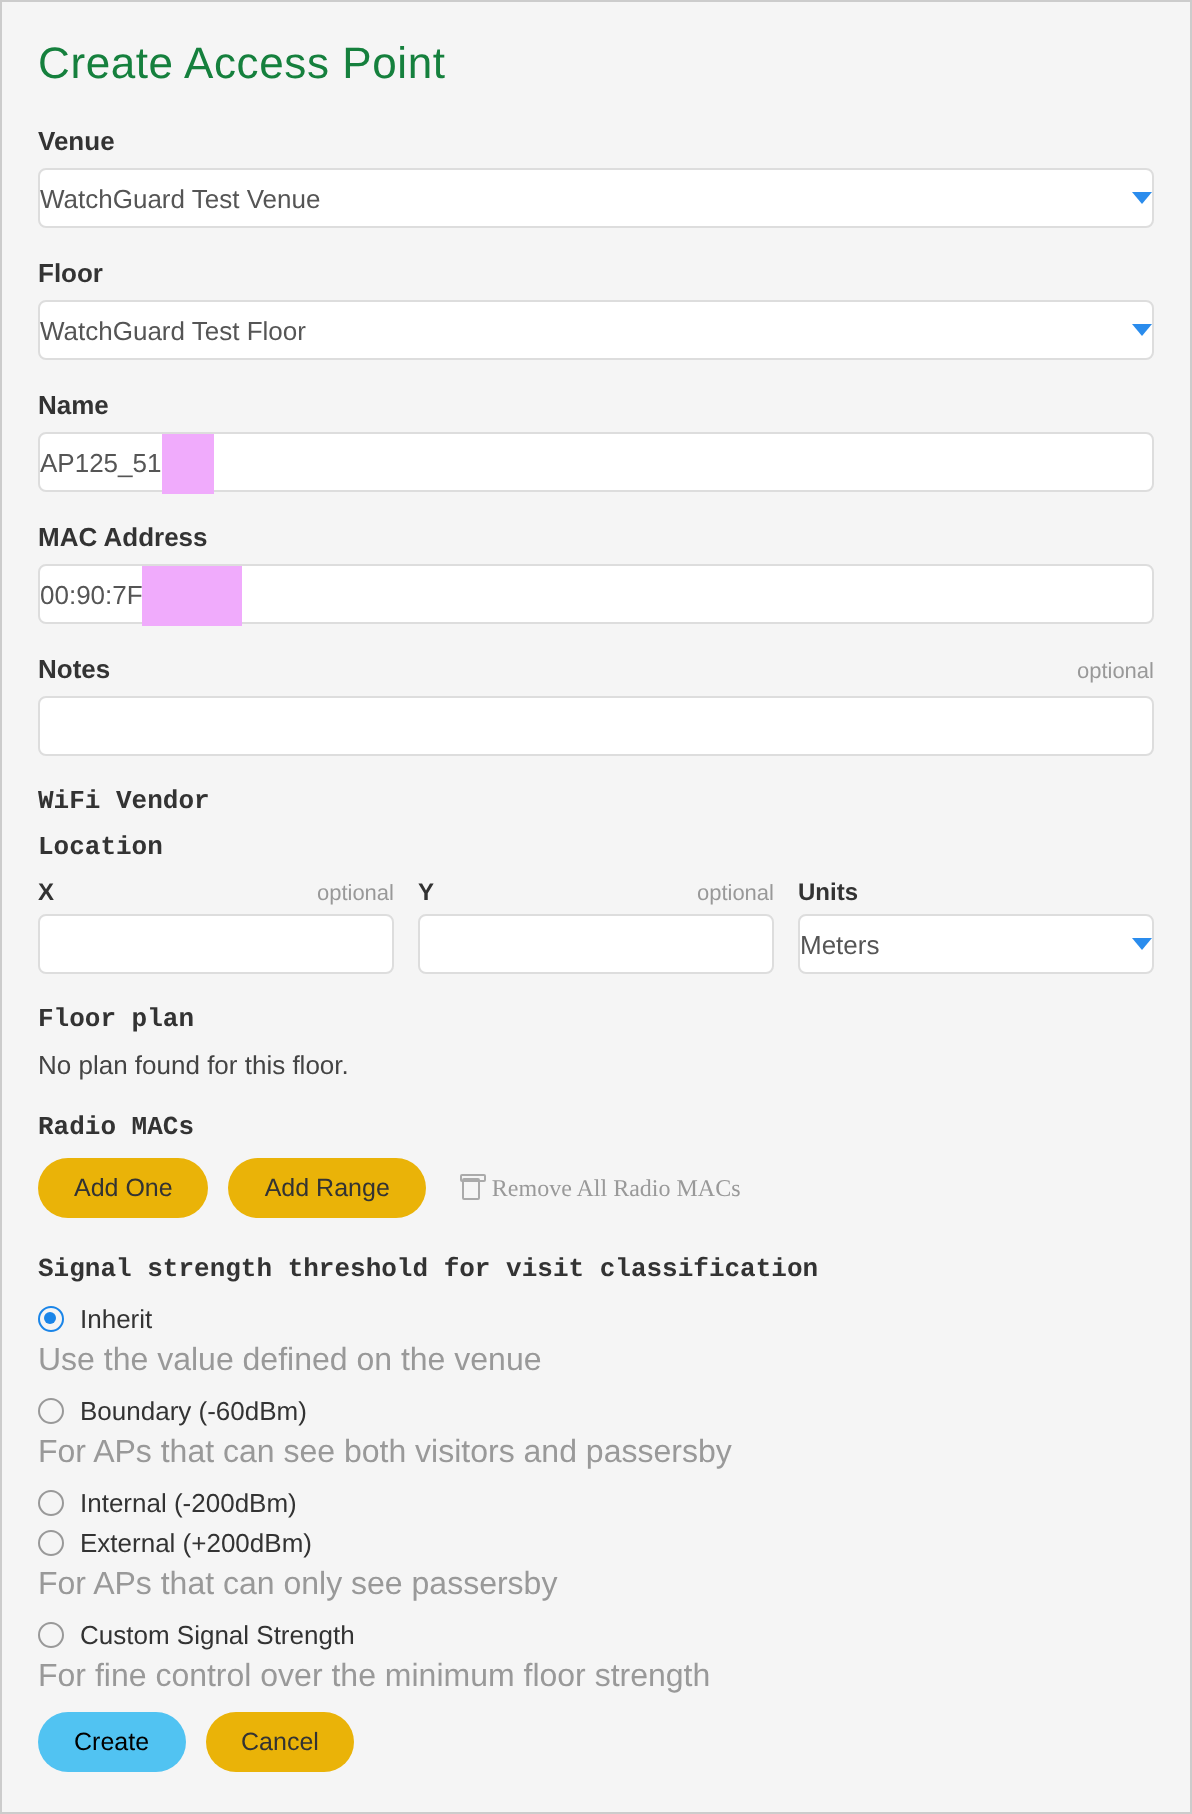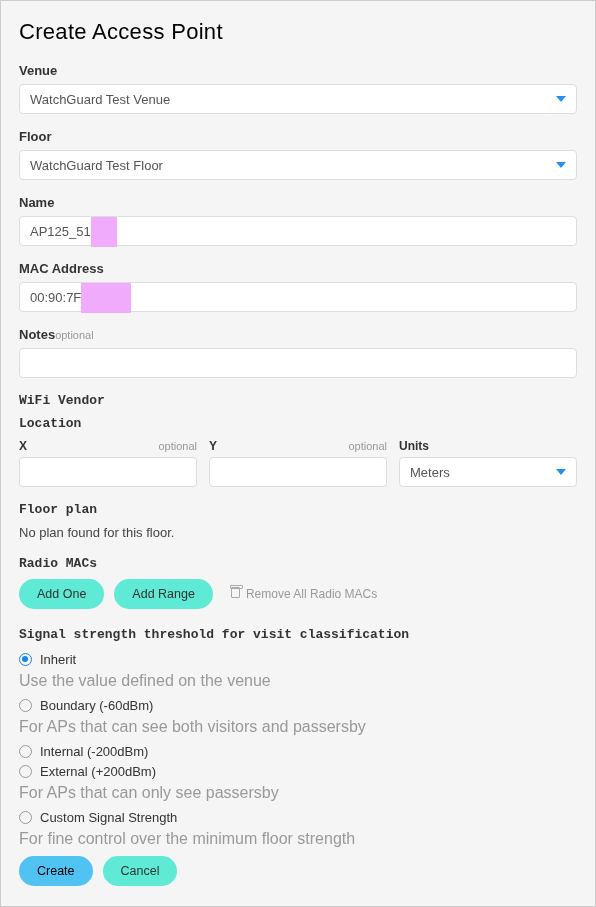--- a/index.html
+++ b/index.html
@@ -9,49 +9,50 @@
       width: 596px;
       height: 907px;
       border: 1px solid #ccc;
     }
     .container {
       padding: 18px 18px 18px 18px;
     }
     h1 {
       font-size: 22px;
       font-weight: 400;
-      color: #000000;
+      color: #15803d;
       margin-bottom: 18px;
       letter-spacing: 0.3px;
     }
     .field-group { margin-bottom: 15px; }
     .label {
       font-size: 13px;
       font-weight: 600;
       color: #333;
       display: block;
       margin-bottom: 6px;
     }
     .label-row {
       display: flex;
+      justify-content: space-between;
       align-items: baseline;
       margin-bottom: 6px;
     }
     .optional {
       font-size: 11px;
       color: #999;
       font-weight: 400;
     }
     .select, .input {
       width: 100%;
       height: 30px;
       background: #fff;
       border: 1px solid #ddd;
       border-radius: 4px;
-      padding: 0 10px;
+      padding: 0 0;
       font-size: 13px;
       color: #555;
       display: flex;
       align-items: center;
       justify-content: space-between;
       position: relative;
     }
     .input { display: block; line-height: 30px; }
     .chevron {
       width: 0; height: 0;
@@ -90,41 +91,42 @@
       color: #444;
       margin-bottom: 16px;
     }
     .btn-row {
       display: flex;
       align-items: center;
       gap: 10px;
       margin-bottom: 18px;
     }
     .pill-btn {
-      background: #5eead4;
+      background: #eab308;
       border: none;
       border-radius: 16px;
       height: 30px;
       padding: 0 18px;
       font-size: 12.5px;
       color: #333;
       cursor: pointer;
     }
     .pill-btn.primary {
       background: #51c3f2;
       color: #000;
     }
     .link-action {
       display: flex;
-      align-items: flex-start;
+      align-items: center;
       gap: 6px;
       font-size: 12px;
       color: #999;
       cursor: pointer;
       margin-left: 8px;
+      font-family: Liberation Serif, serif;
     }
     .trash {
       width: 9px; height: 11px;
       border: 1px solid #aaa;
       border-radius: 1px;
       position: relative;
     }
     .trash::before {
       content: "";
       position: absolute;

